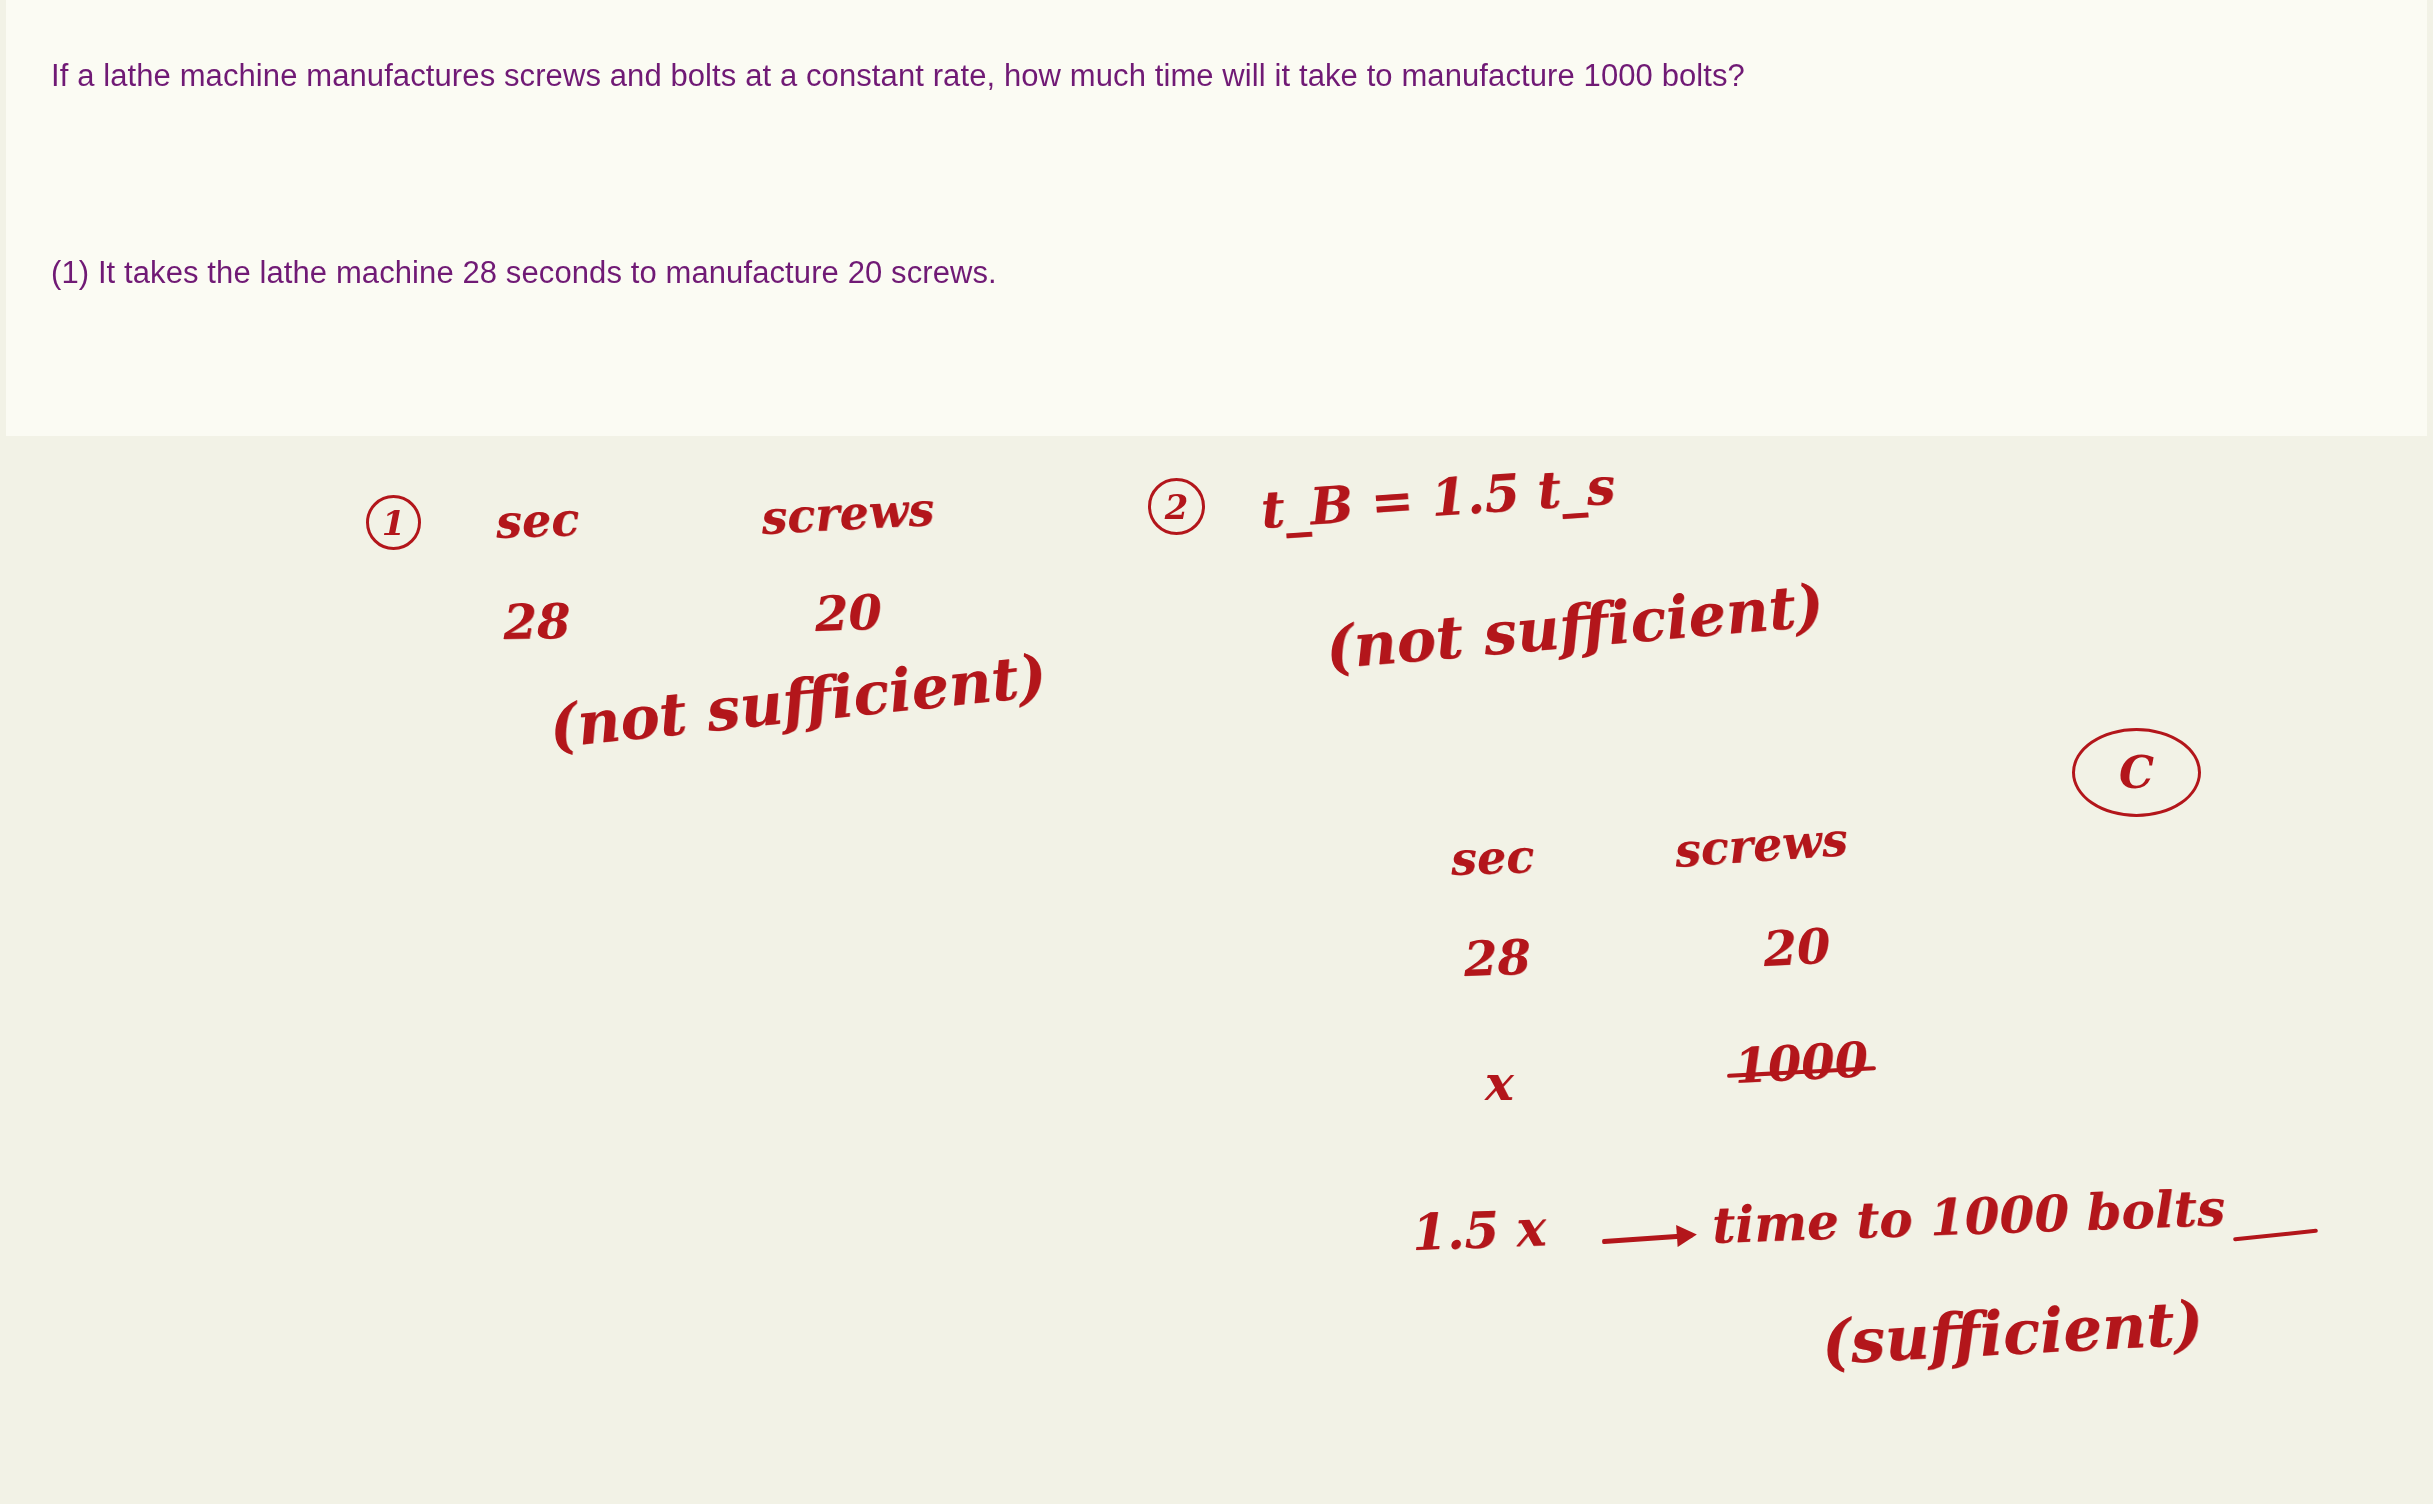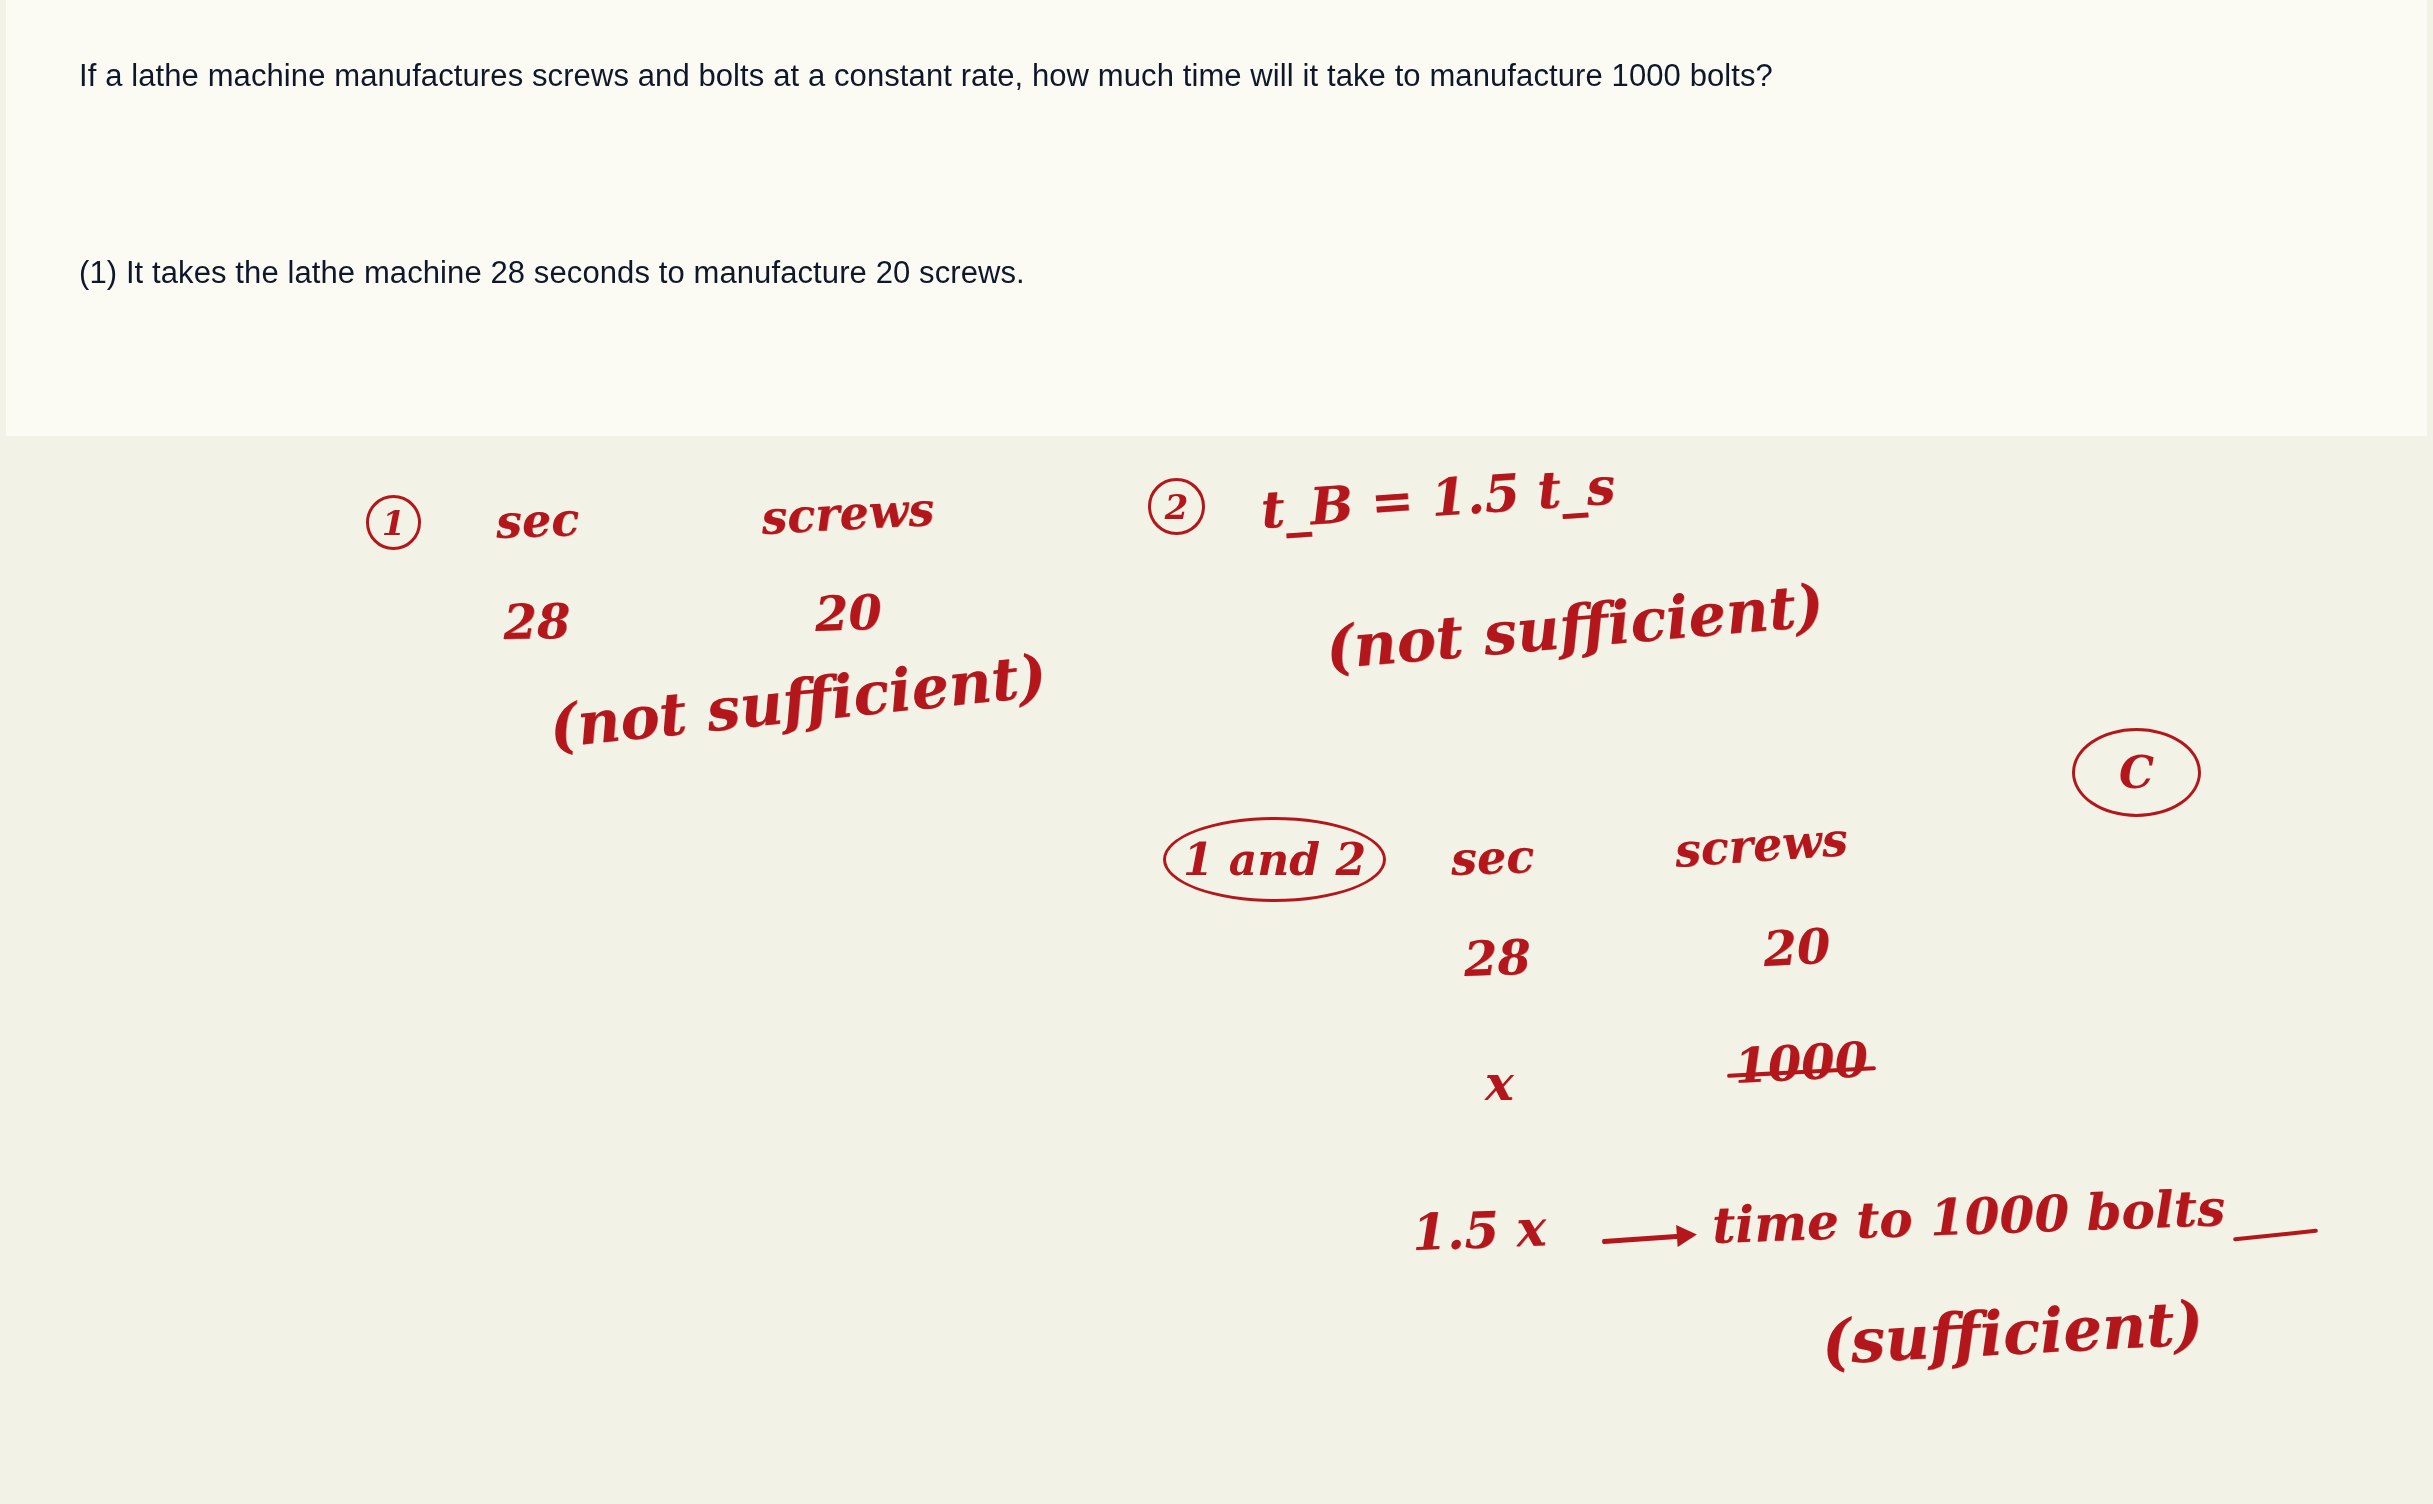--- a/index.html
+++ b/index.html
@@ -34,26 +34,25 @@
     width: 6px;
     height: 100%;
     background: #f2f2e6;
   }
   #question-panel::before { left: 0; }
   #question-panel::after  { right: 0; }
 
   .q-text {
     position: absolute;
     left: 51px;
-    color: #0f172a;
+    color: #701a75;
     font-size: 31px;
     line-height: 1.35;
     letter-spacing: 0.1px;
     white-space: nowrap;
-    margin-left: 28px;
   }
   #q-stem      { top: 55px; }
   #q-stmt-1    { top: 252px; }
   #q-stmt-2    { top: 378px; }
 
   
   #ink-canvas {
     position: absolute;
     left: 0;
     top: 436px;
@@ -176,21 +175,20 @@
   <div class="ink" id="ink-1-28">28</div>
   <div class="ink" id="ink-1-20">20</div>
   <div class="ink" id="ink-1-not">(not sufficient)</div>
 
   <div class="circled" id="ink-2-marker">2</div>
   <div class="ink" id="ink-2-eq">t_B = 1.5 t_s</div>
   <div class="ink" id="ink-2-not">(not sufficient)</div>
 
   <div class="ellipse-label" id="ink-c-marker">C</div>
 
-  <div class="ellipse-label" id="ink-both">1 and 2</div>
   <div class="ink" id="ink-b-sec">sec</div>
   <div class="ink" id="ink-b-screws">screws</div>
   <div class="ink" id="ink-b-28">28</div>
   <div class="ink" id="ink-b-20">20</div>
   <div class="ink" id="ink-b-x">x</div>
   <div class="ink" id="ink-b-1000">1000</div>
   <div id="ink-b-1000-strike"></div>
 
   <div class="ink" id="ink-final">1.5 x</div>
   <div id="ink-arrow"></div>

